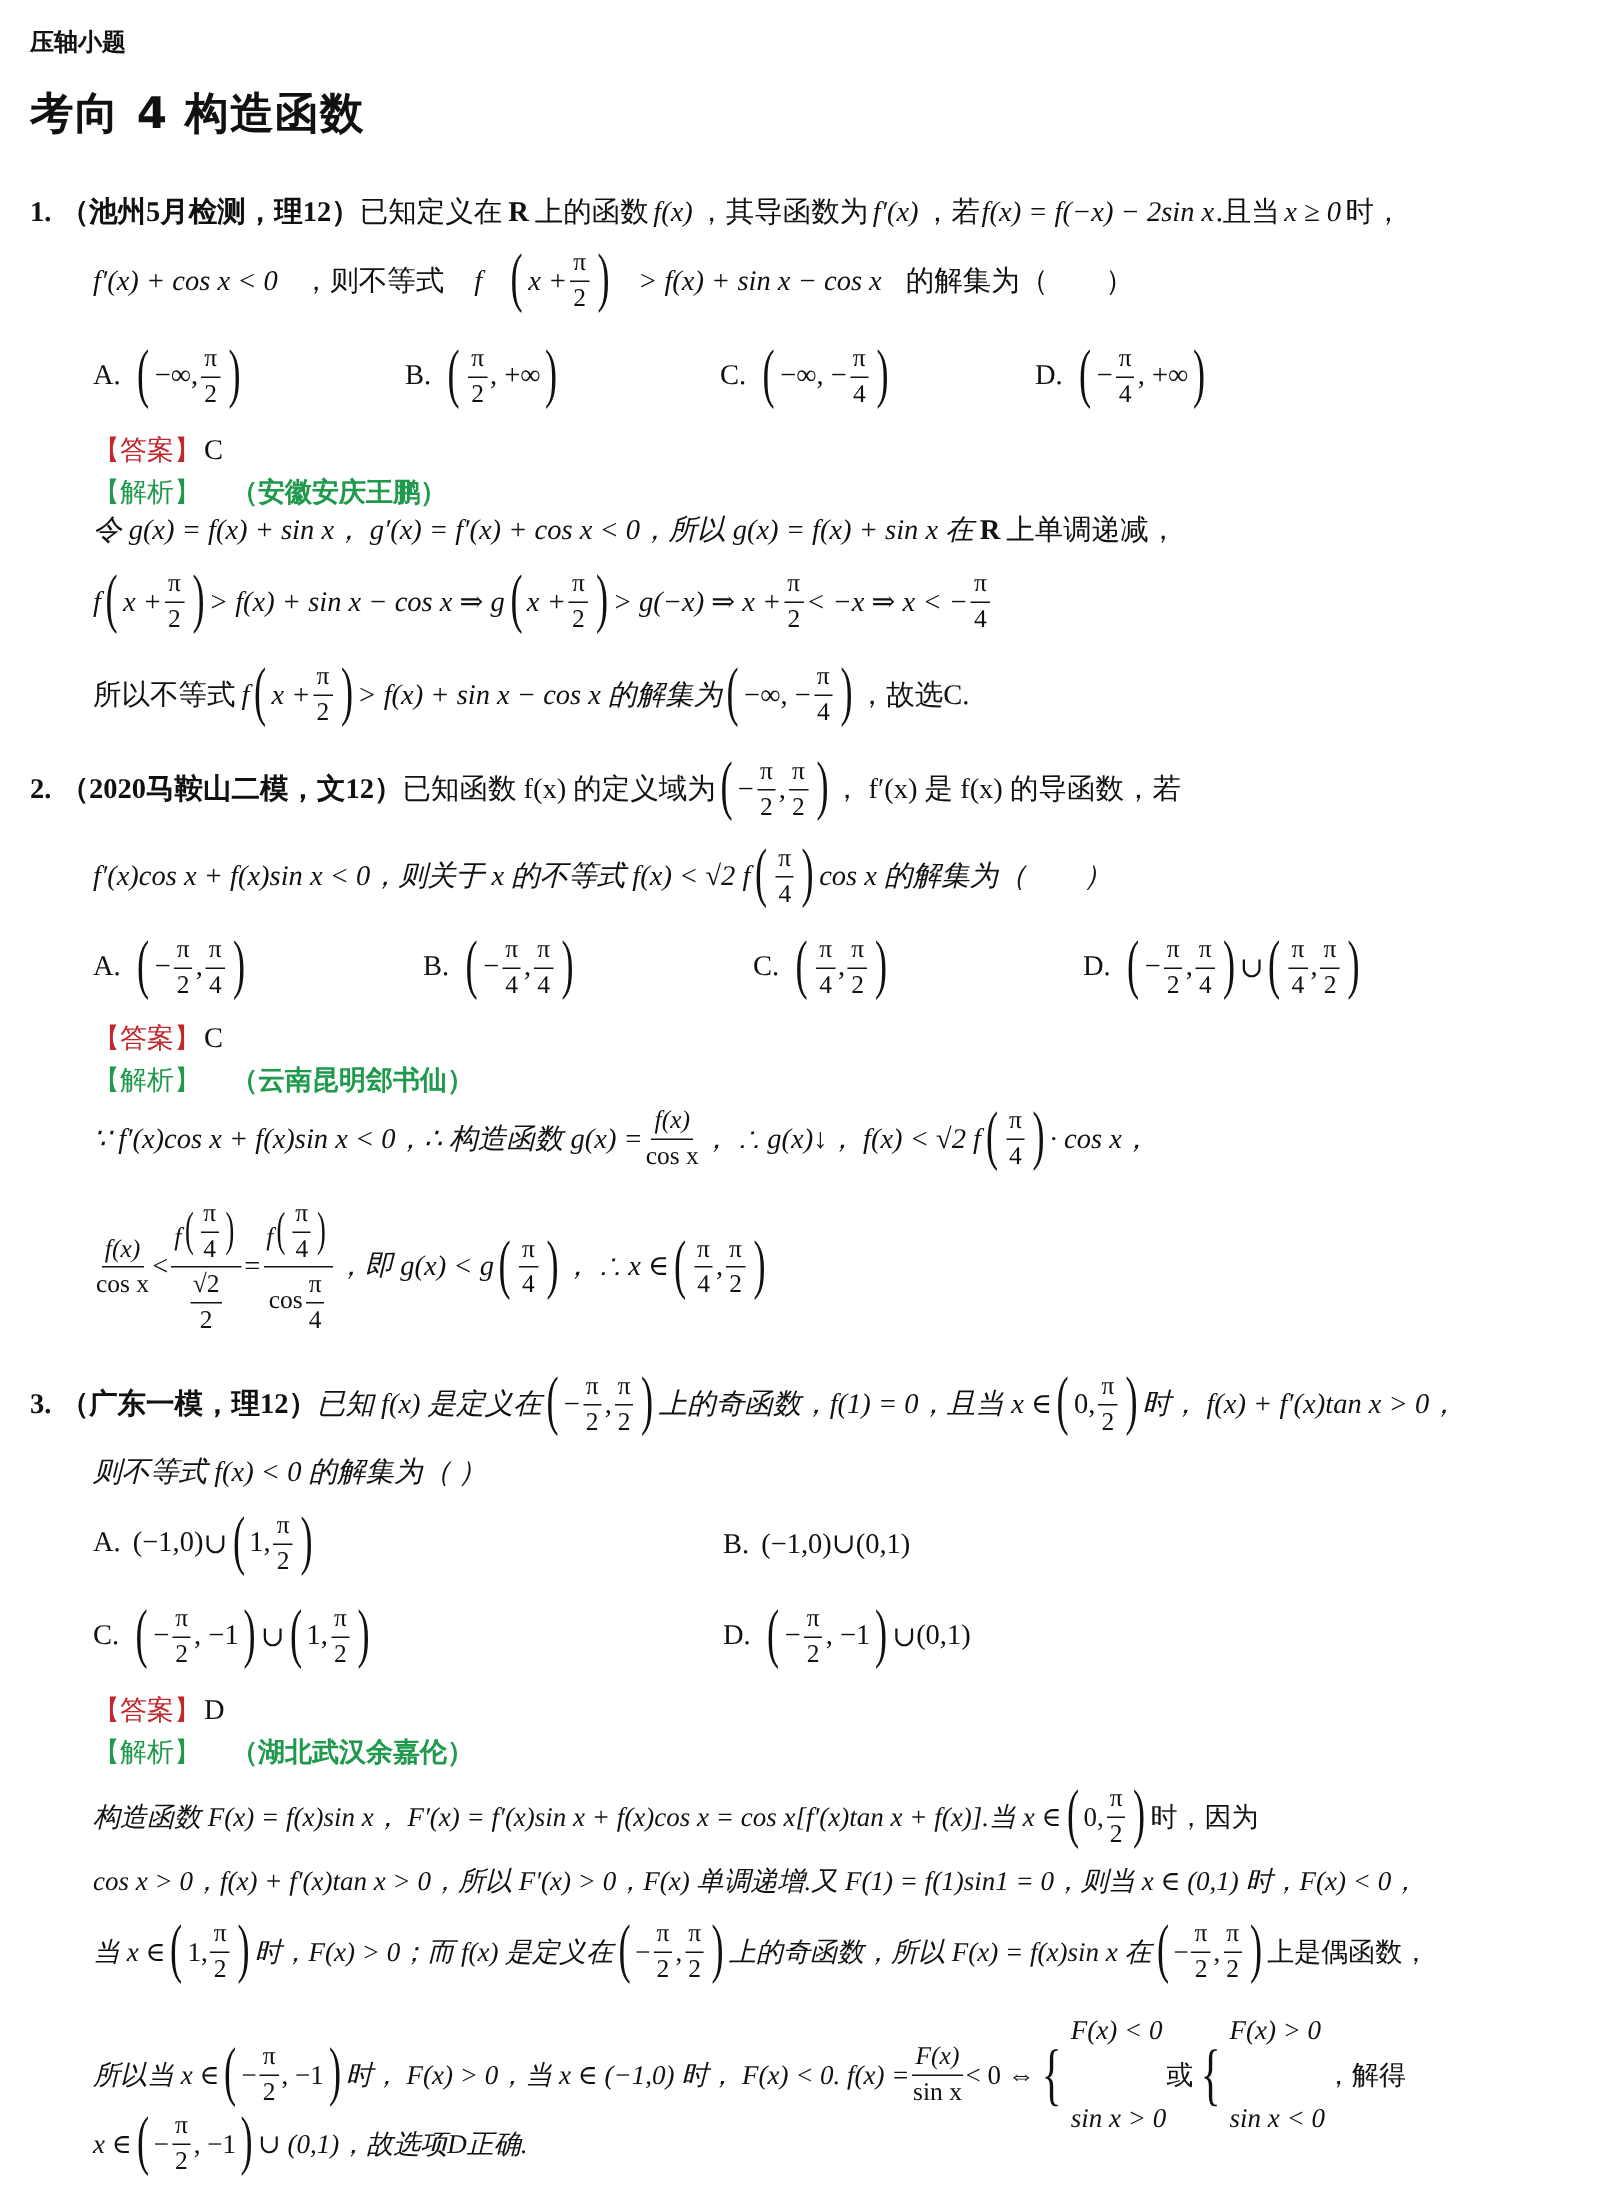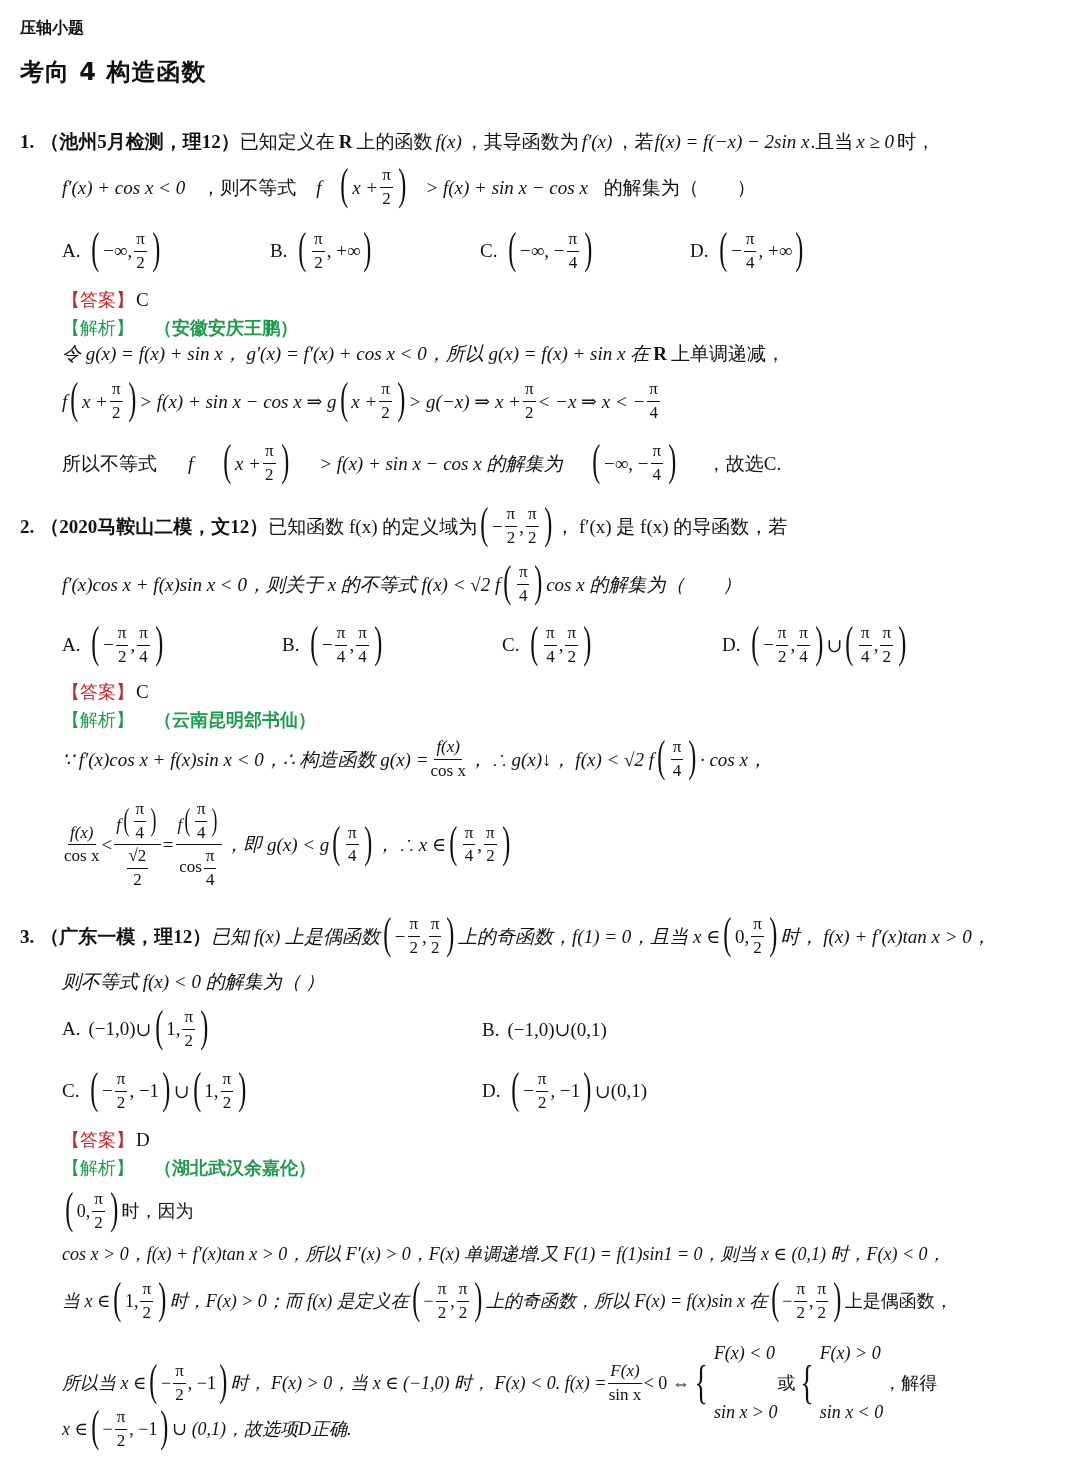--- a/index.html
+++ b/index.html
@@ -1,20 +1,20 @@
 <!DOCTYPE html>
 <html><head>
 <meta charset="utf-8">
 <style>
   html,body{margin:0;padding:0;background:#fff;}
   body{width:1080px;height:1468px;overflow:hidden;position:relative;
        font-family:"Liberation Serif","DejaVu Serif",serif;color:#111;}
   .abs{position:absolute;white-space:nowrap;}
   .kicker{left:20px;top:18px;font-family:"DejaVu Sans",sans-serif;font-weight:bold;font-size:16px;}
-  .title{left:20px;top:56px;font-family:"DejaVu Sans",sans-serif;font-weight:bold;font-size:24px;letter-spacing:1px;}
+  .title{left:20px;top:56px;font-family:"DejaVu Sans",sans-serif;font-weight:bold;font-size:29px;letter-spacing:1px;}
   .line{font-size:19px;line-height:1;display:flex;align-items:center;}
   .num{font-weight:bold;font-size:19px;margin-right:6px;}
   .src{font-weight:bold;}
   .m{font-style:italic;}
   .frac{display:inline-flex;flex-direction:column;align-items:center;vertical-align:middle;margin:0 2px;font-size:17px;line-height:1.1;}
   .frac .n{padding:0 2px 2px;border-bottom:1px solid #111;}
   .frac .d{padding-top:2px;}
   .p{display:inline-flex;align-items:center;}
   .p .l,.p .r{font-size:44px;font-weight:100;transform:scaleX(0.55);line-height:1;margin-top:-4px;}
   .ans{color:#c0282d;font-family:"DejaVu Sans",sans-serif;font-size:18px;}
@@ -153,21 +153,21 @@
   <span class="frac">
       <span class="n">π</span>
       <span class="d">2</span>
     </span>
   <span class="m">&lt; −x ⇒ x &lt; −</span>
   <span class="frac">
       <span class="n">π</span>
       <span class="d">4</span>
     </span>
 </div>
-<div class="abs line" style="left:62px;top:442px;gap:27px;">
+<div class="abs line" style="left:62px;top:442px;">
   <span>所以不等式</span>
   <span class="m" style="margin-left:4px">f</span>
   <span class="p">
       <span class="l">(</span>
       <span class="m">x +</span>
       <span class="frac">
         <span class="n">π</span>
         <span class="d">2</span>
       </span>
       <span class="r">)</span>
@@ -380,21 +380,21 @@
         <span class="n">π</span>
         <span class="d">2</span>
       </span>
       <span class="r">)</span>
     </span>
 </div>
 
 <div class="abs line" style="left:20px;top:915px;">
   <span class="num">3.</span>
   <span class="src">（广东一模，理12）</span>
-  <span class="m">已知 f(x) 上是偶函数</span>
+  <span class="m">已知 f(x) 是定义在</span>
   <span class="p">
       <span class="l">(</span>
       <span>−</span>
       <span class="frac">
         <span class="n">π</span>
         <span class="d">2</span>
       </span>
       <span>,</span>
       <span class="frac">
         <span class="n">π</span>
@@ -478,20 +478,21 @@
 </div>
 
 <div class="abs ans" style="left:62px;top:1128px;">
   <span>【答案】</span><span class="v">D</span>
 </div>
 <div class="abs ana" style="left:62px;top:1156px;">
   <span>【解析】</span><span class="a">（湖北武汉余嘉伦）</span>
 </div>
 
 <div class="abs line" style="left:62px;top:1190px;font-size:18px;">
+  <span class="m">构造函数 F(x) = f(x)sin x，  F′(x) = f′(x)sin x + f(x)cos x = cos x[f′(x)tan x + f(x)].当 x ∈</span>
   <span class="p">
       <span class="l">(</span>
       <span>0,</span>
       <span class="frac">
         <span class="n">π</span>
         <span class="d">2</span>
       </span>
       <span class="r">)</span>
     </span>
   <span>时，因为</span>

